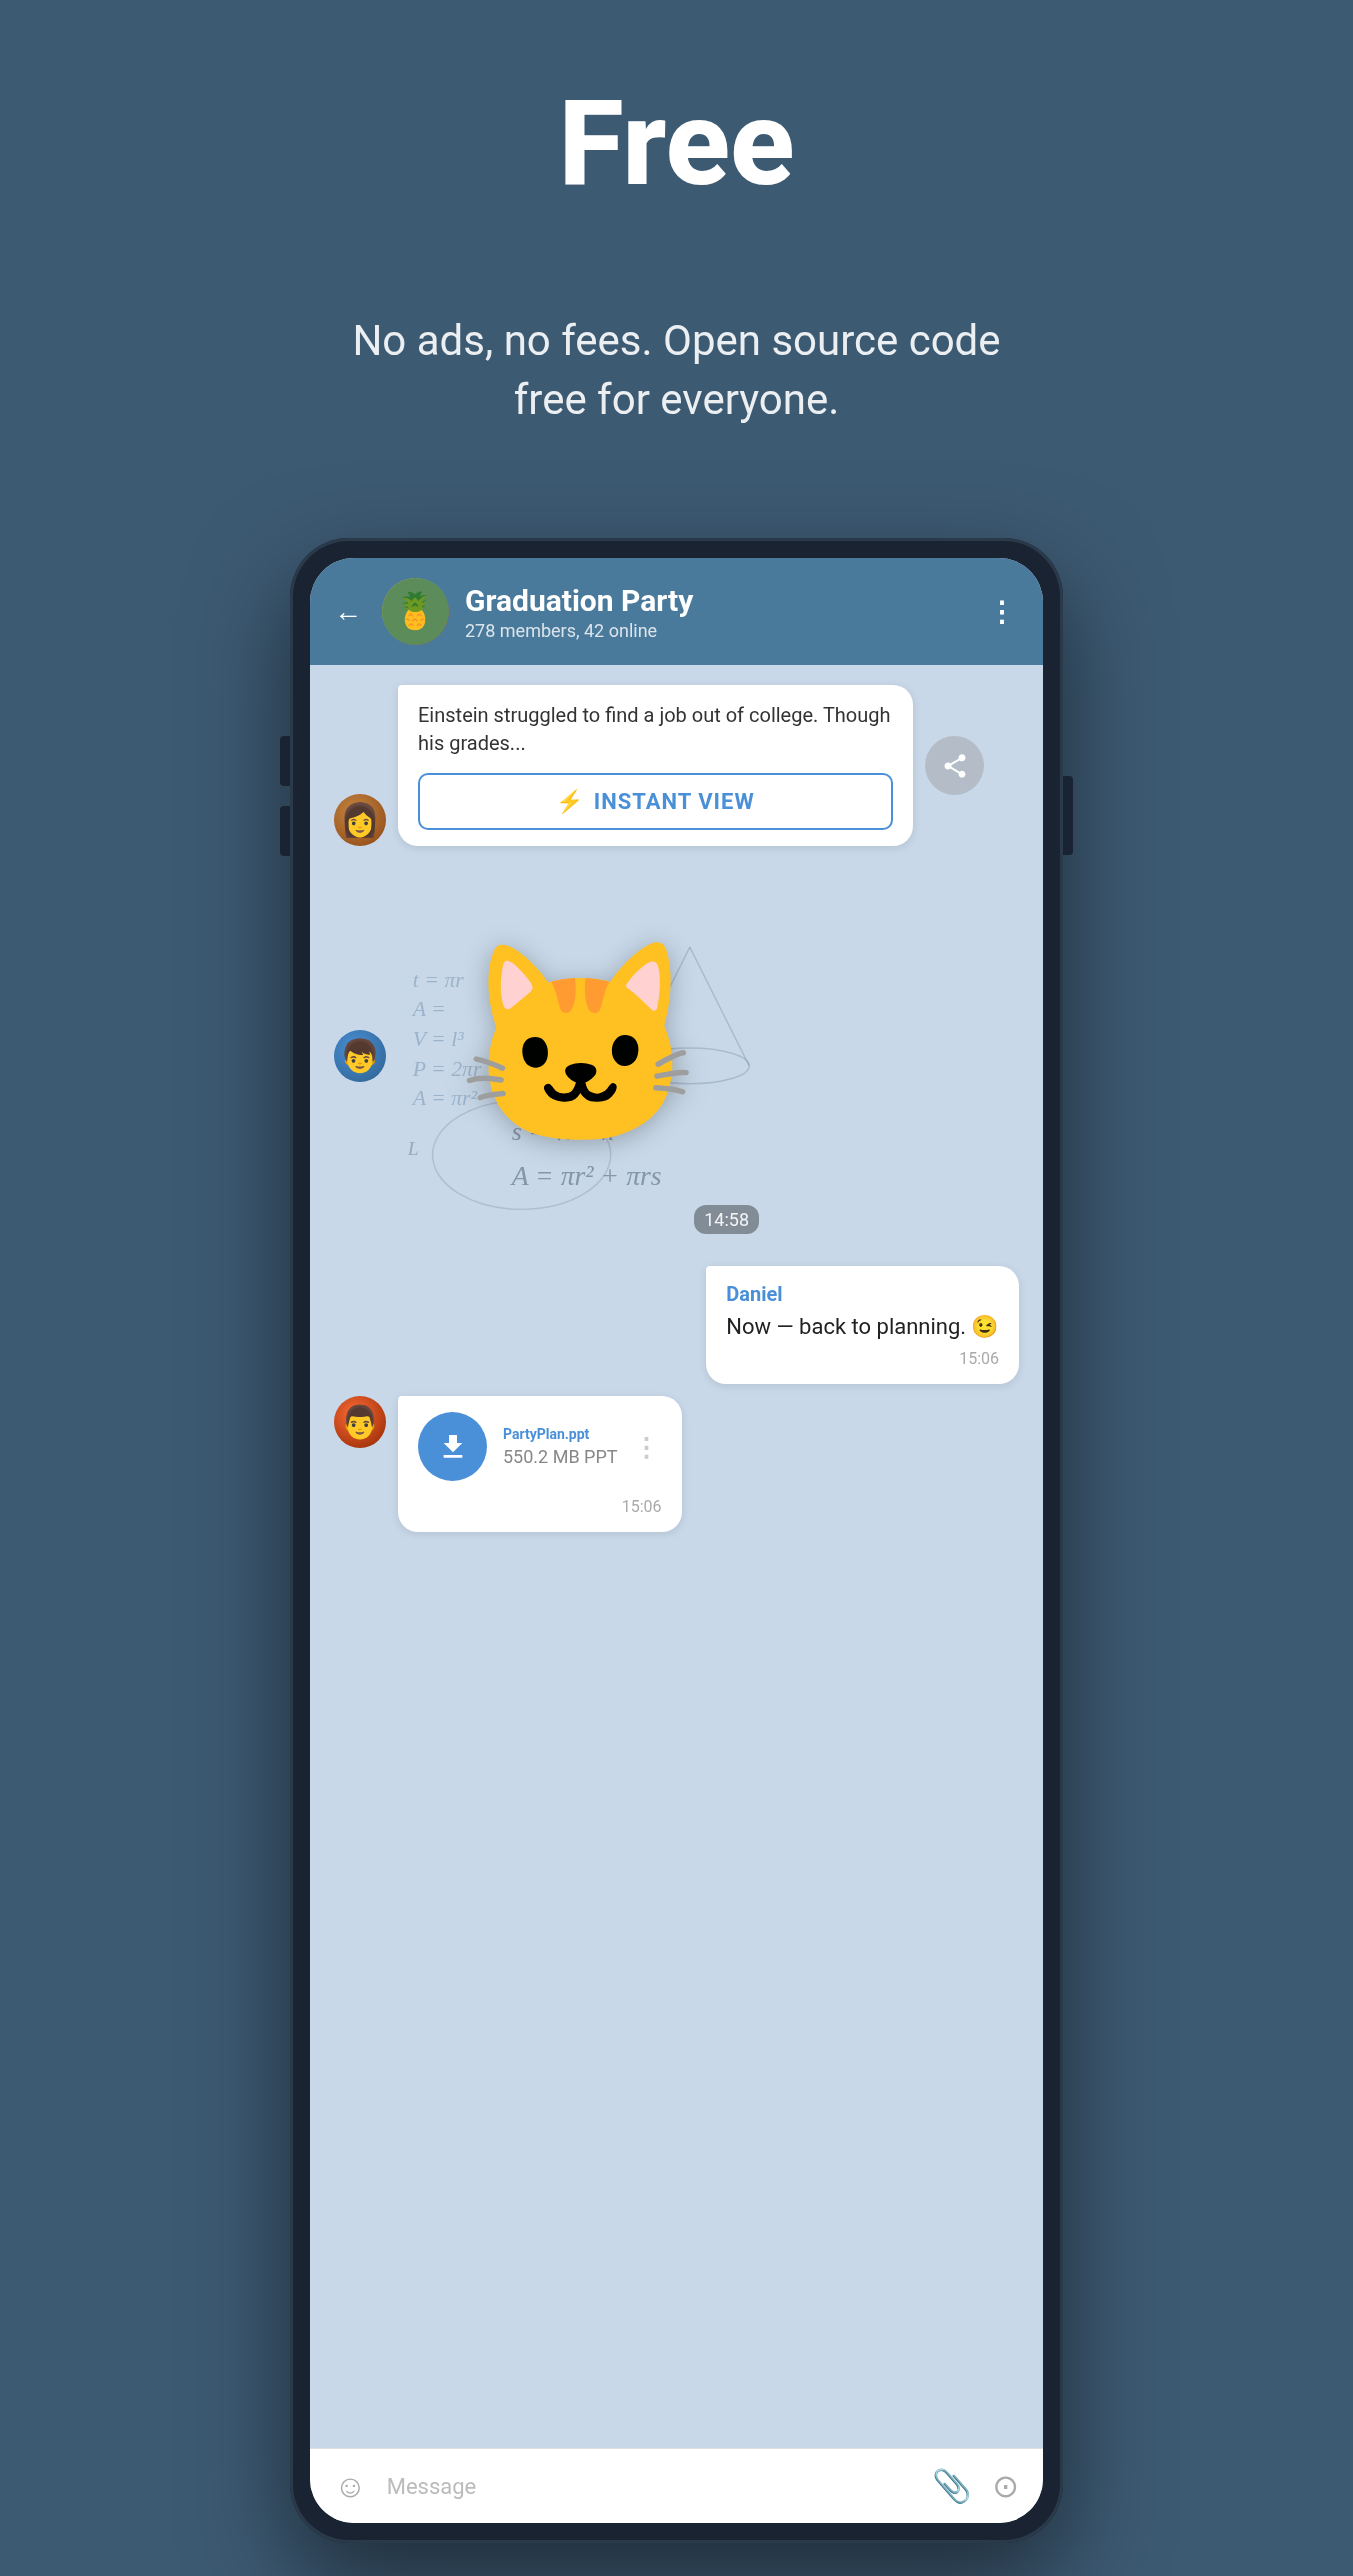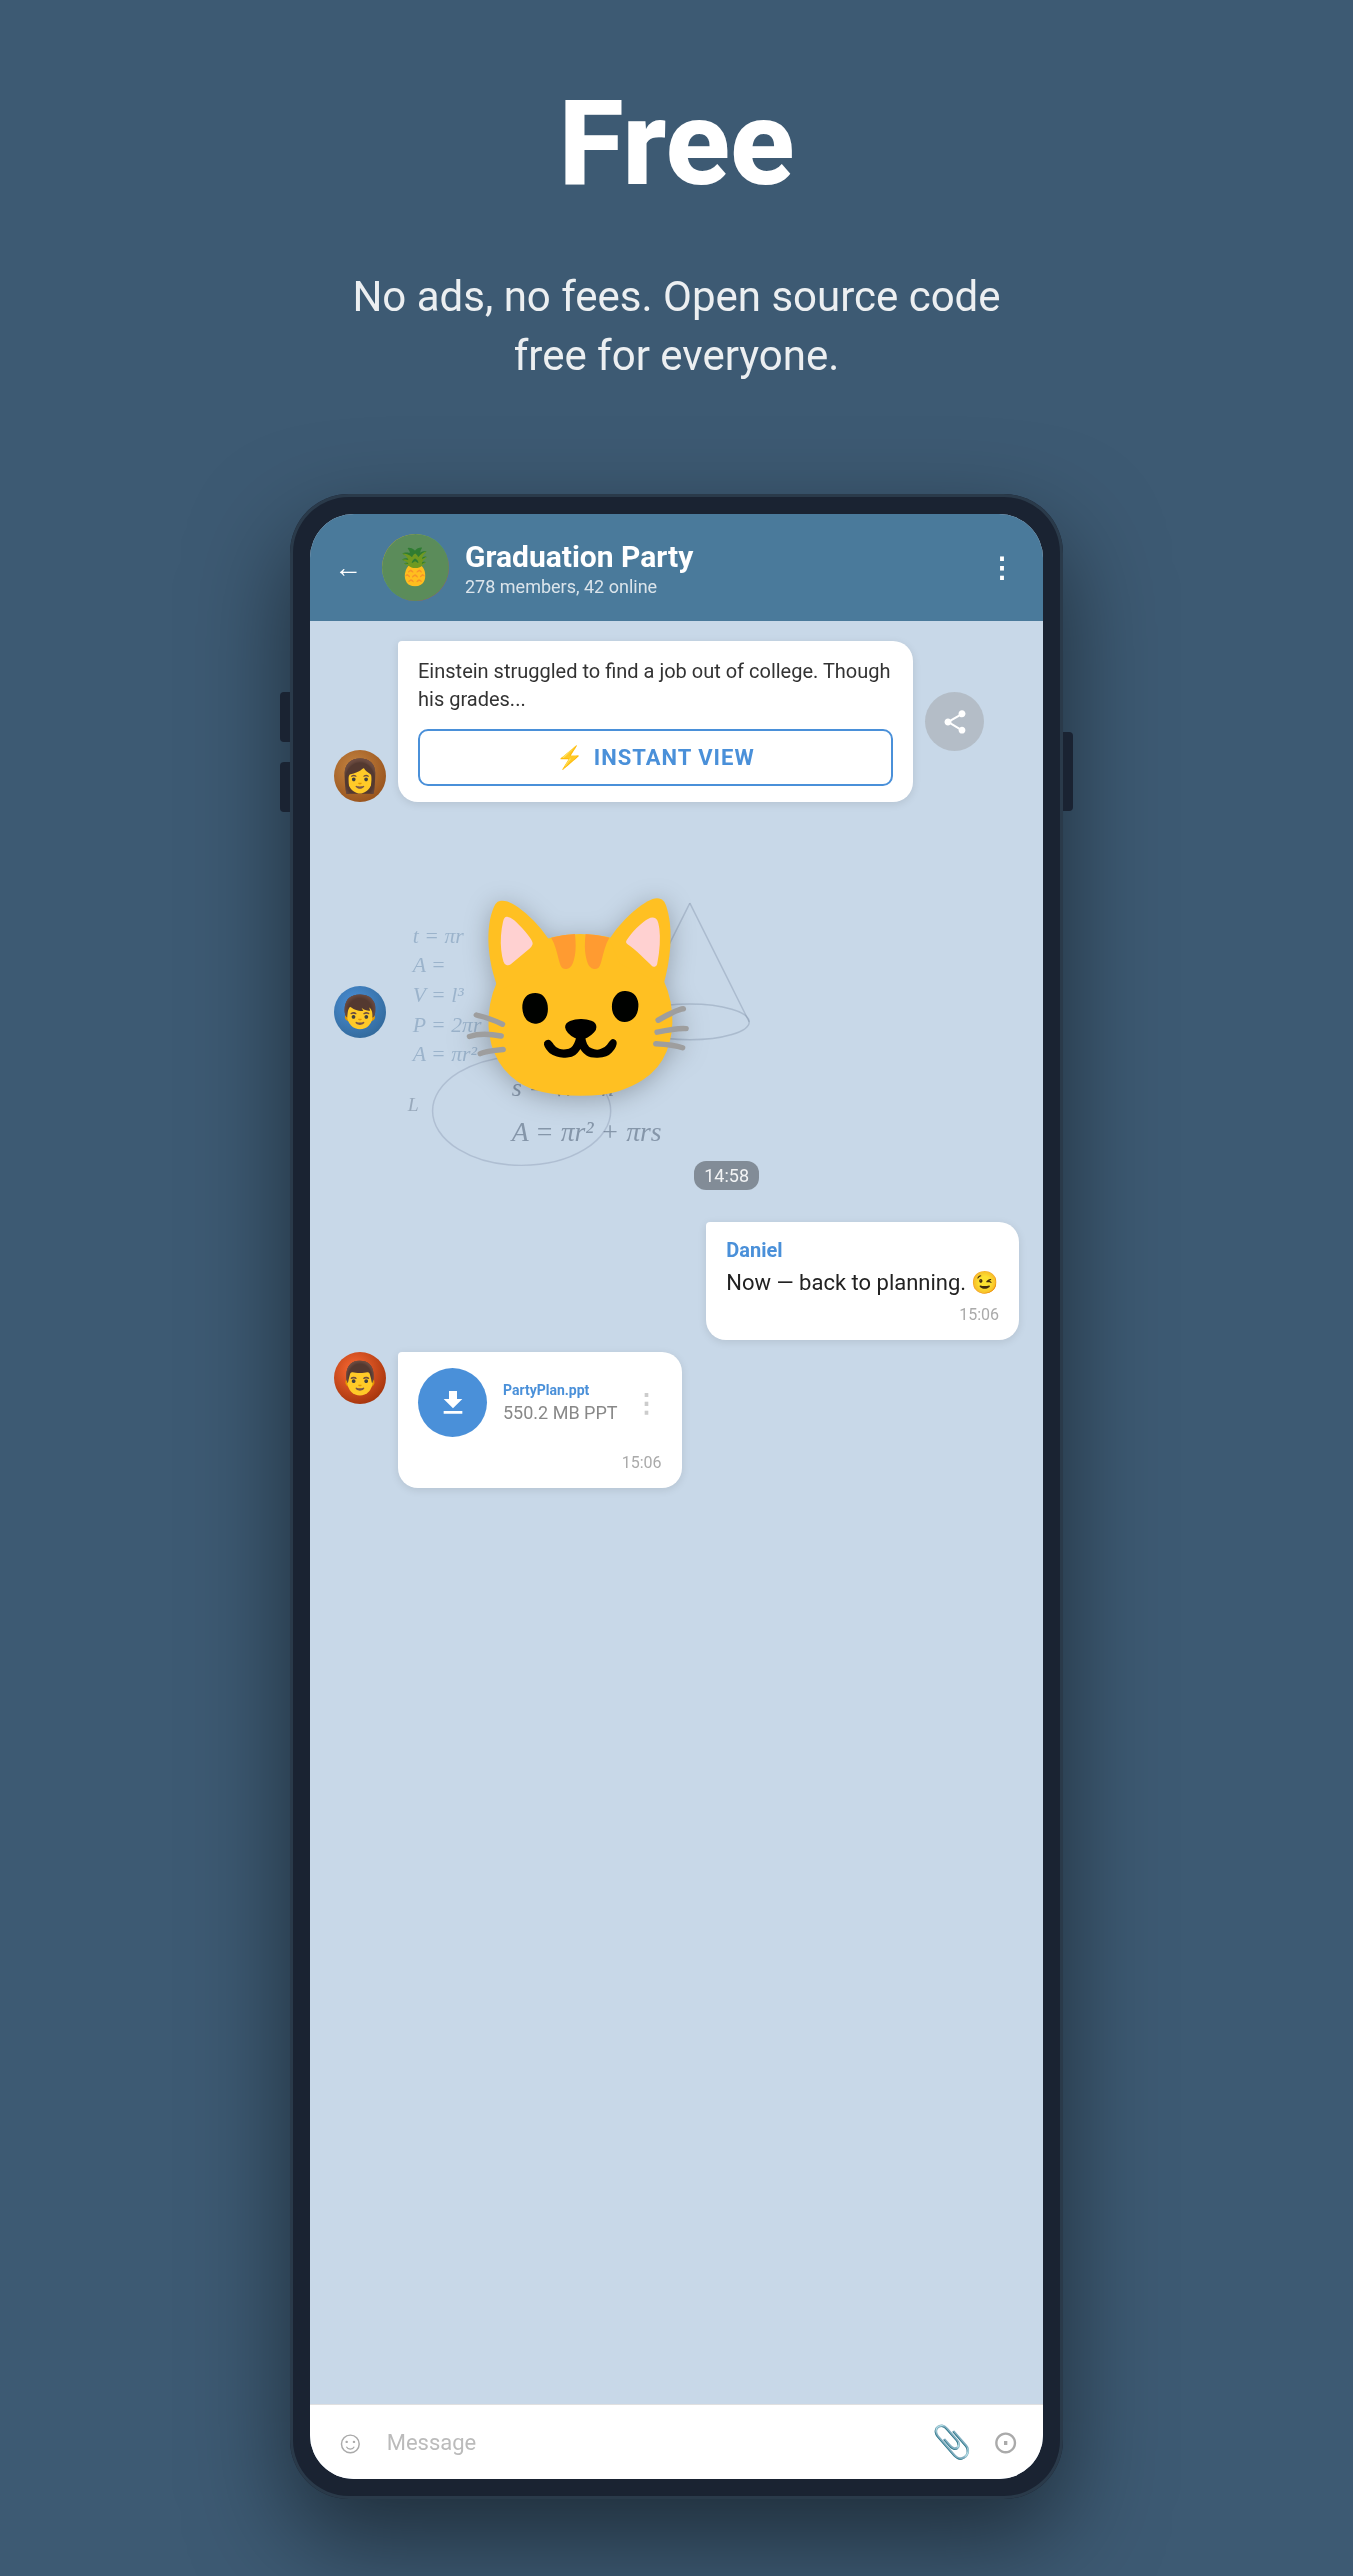--- a/index.html
+++ b/index.html
@@ -15,20 +15,21 @@
       overflow-x: hidden;
     }
 
     .hero-section {
       width: 100%;
       padding: 79px 40px 59px;
       display: flex;
       flex-direction: column;
       align-items: center;
       text-align: center;
+      gap: 44px;
     }
 
     .hero-title {
       font-size: 119px;
       font-weight: 800;
       color: #ffffff;
       line-height: 1.1;
       margin-bottom: 30px;
     }
 

